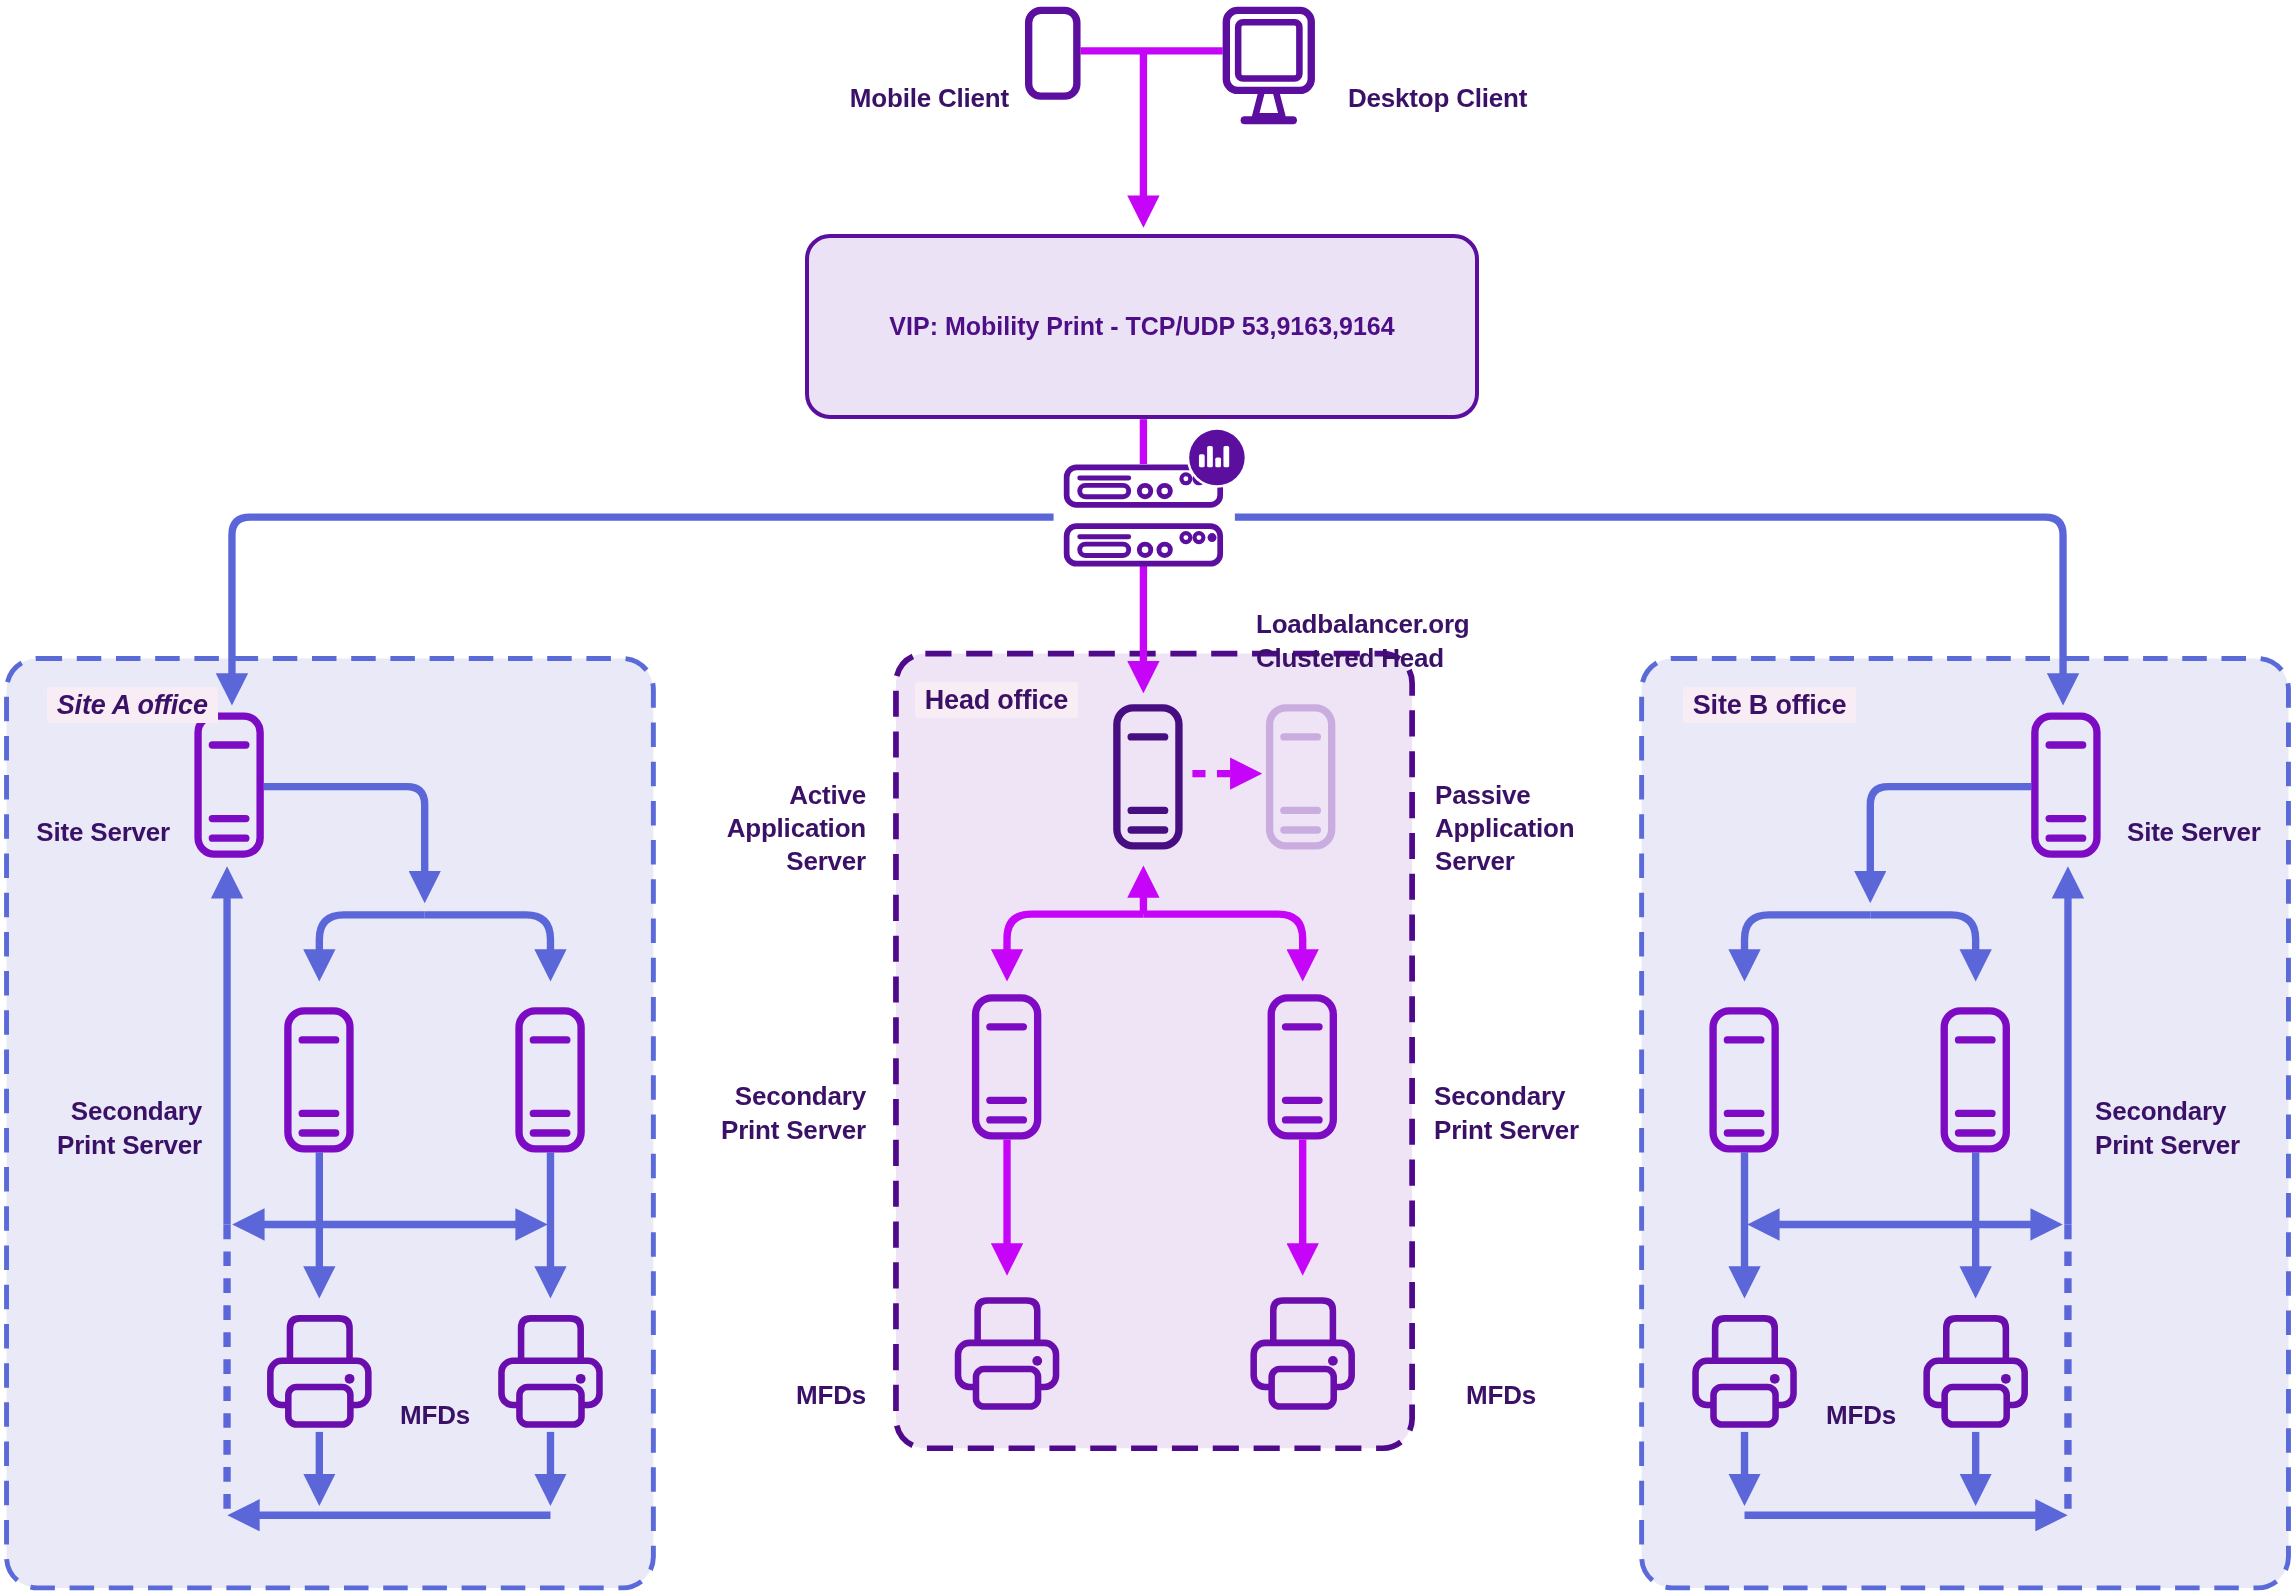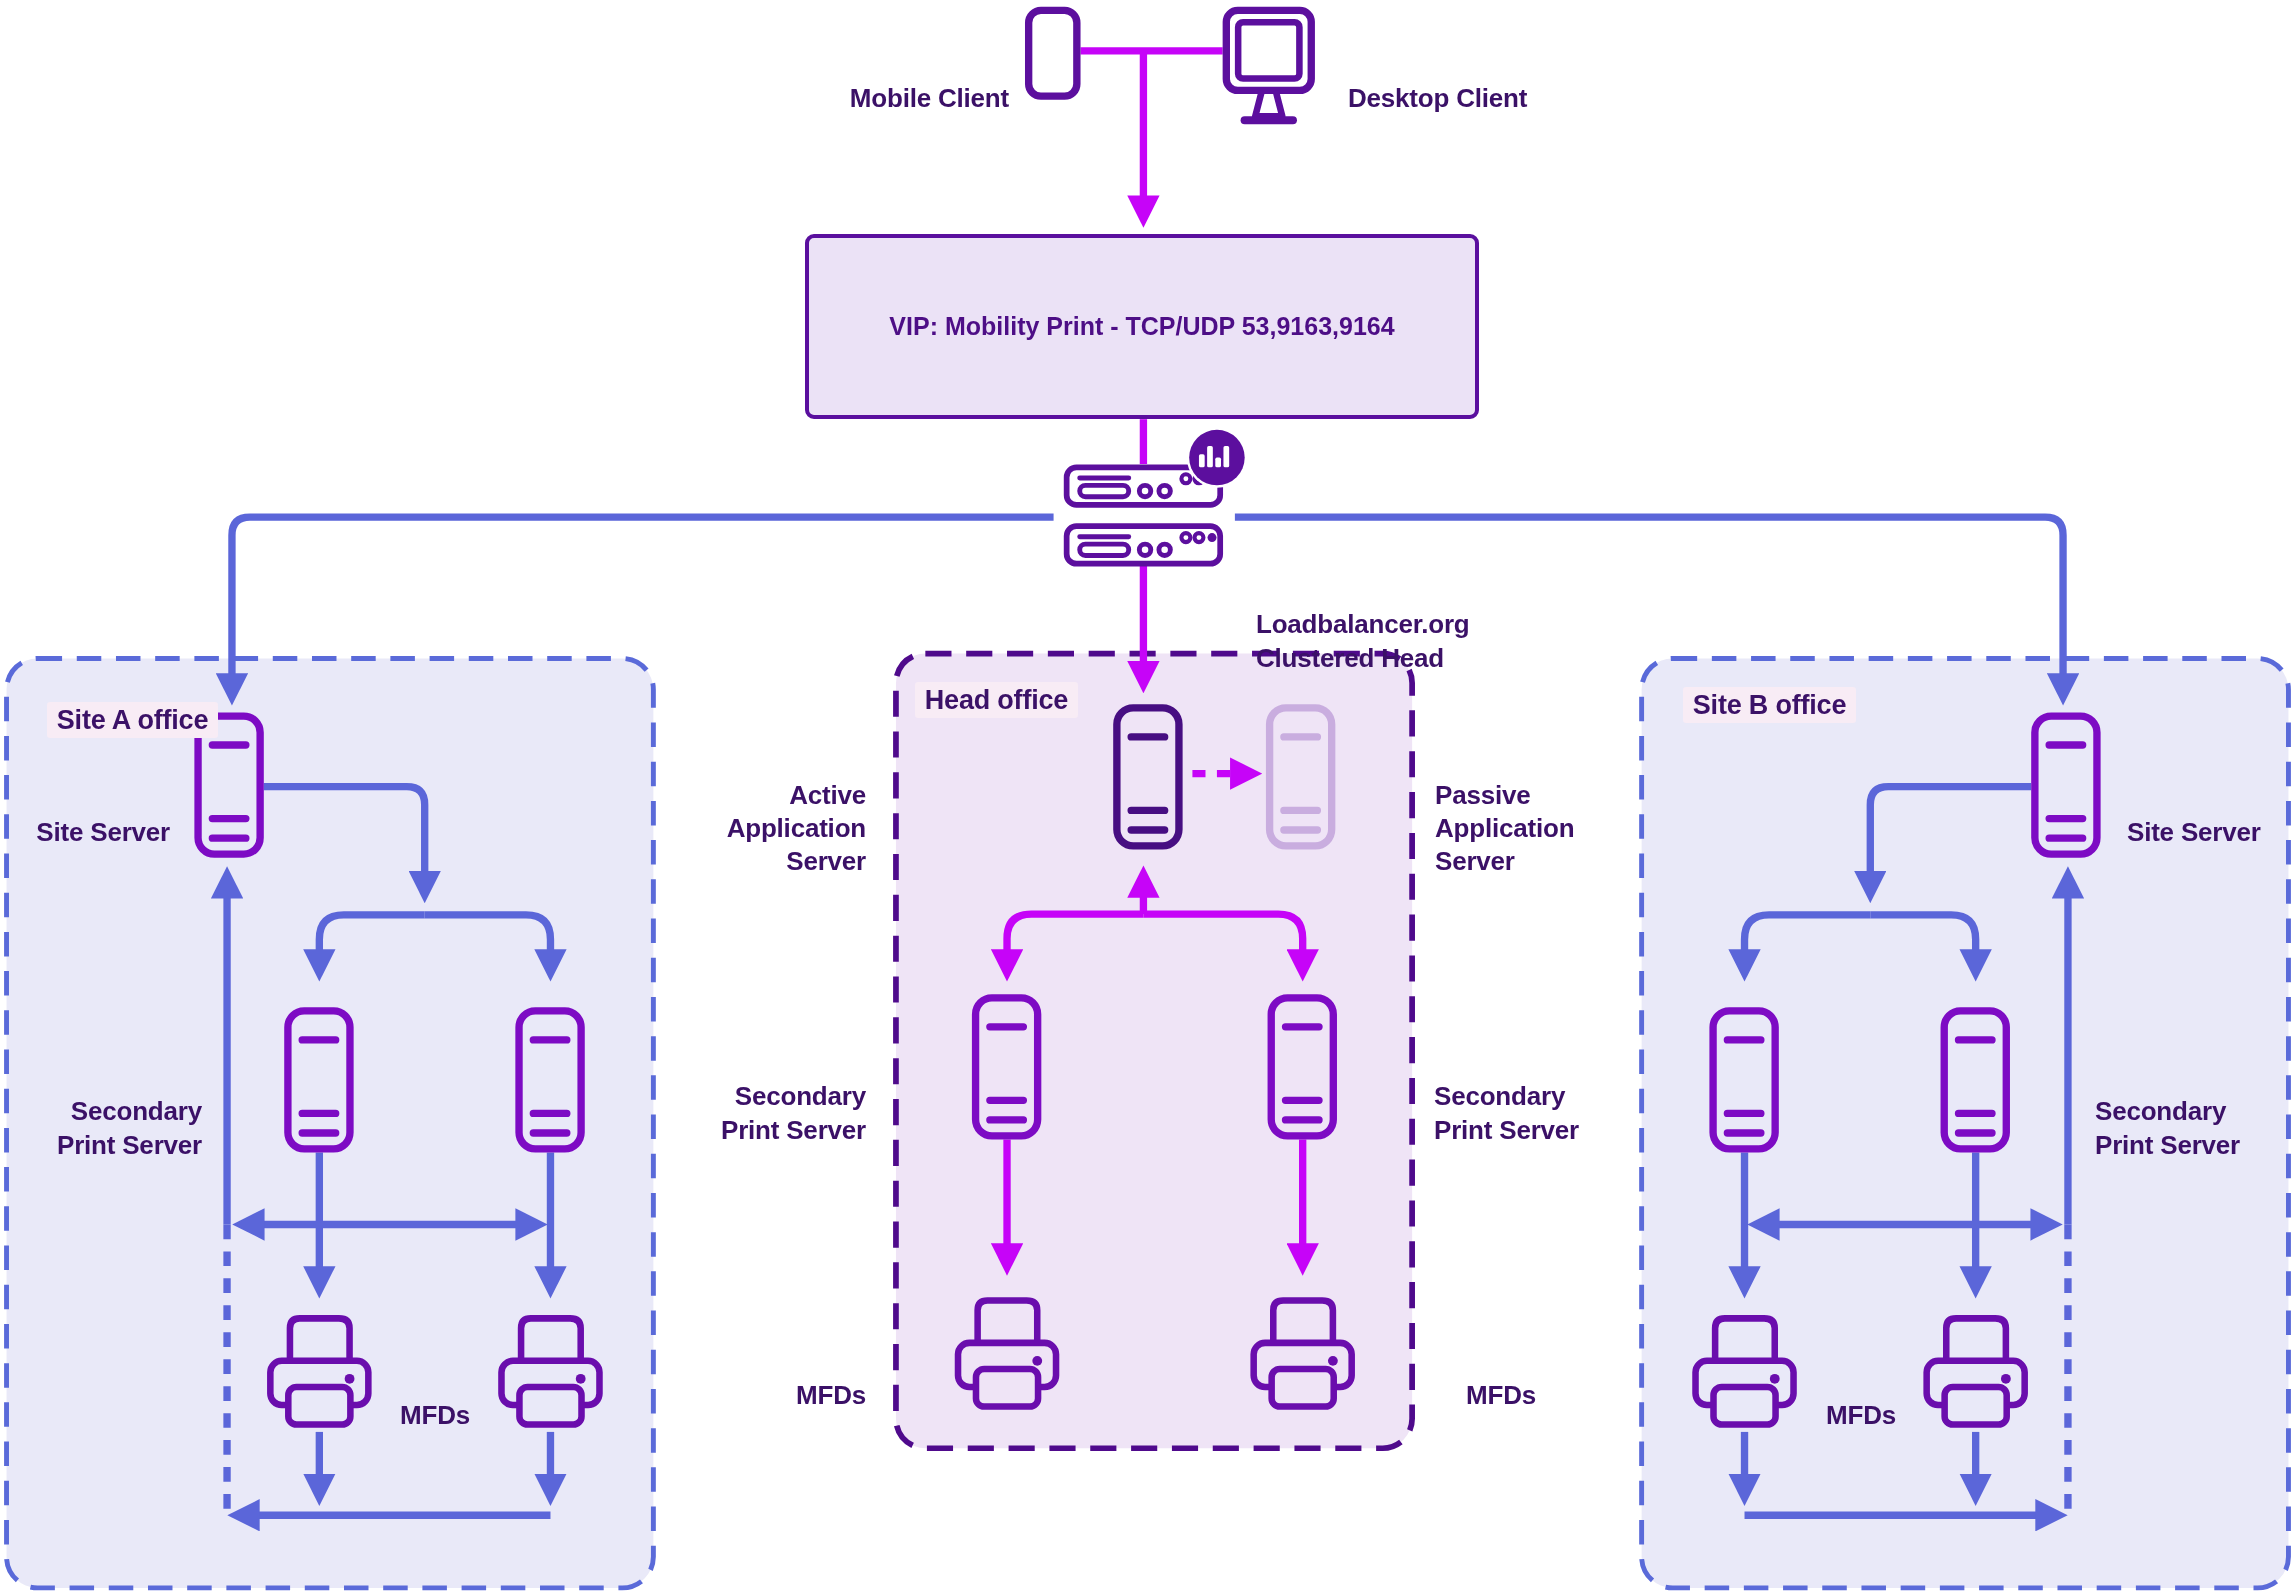--- a/index.html
+++ b/index.html
@@ -5,21 +5,21 @@
   html,body{margin:0;padding:0;background:#ffffff;}
   .stage{position:relative;width:2295px;height:1593px;background:#ffffff;overflow:hidden;
          font-family:"Liberation Sans",sans-serif;}
   .stage svg{position:absolute;left:0;top:0;}
   .lbl{position:absolute;font:700 26px/34px "Liberation Sans",sans-serif;color:#3b1167;
        letter-spacing:-0.2px;white-space:nowrap;margin-top:48px;}
   .r{text-align:right;}
   .c{text-align:center;}
   .chip{background:#f8ecf5;padding:1.6px 9.8px;font-size:27px;line-height:33px;border-radius:3.3px;}
   .vip{position:absolute;left:805px;top:234px;width:674px;height:185px;background:#ebe2f6;
-       border:4.9px solid #5a0f9e;border-radius:9px;display:flex;flex-direction:row;
+       border:4.9px solid #5a0f9e;border-radius:25px;display:flex;flex-direction:row;
        box-sizing:border-box;overflow:hidden;}
   .vip .row{flex:1;display:flex;align-items:center;justify-content:center;
        font:700 25px "Liberation Sans",sans-serif;color:#4d0e86;border-top:4.9px solid #5a0f9e;}
   .vip .row:first-child{border-top:none;}
 </style>
 </head>
 <body>
 
 <div class="stage">
 
@@ -150,21 +150,21 @@
   <div class="lbl r" style="left:809px;top:33px;width:200px;">Mobile Client</div>
   <div class="lbl" style="left:1348px;top:33px;">Desktop Client</div>
 
   <div class="vip">
     <div class="row">VIP: Mobility Print - TCP/UDP 53,9163,9164</div>
   </div>
 
   <div class="lbl" style="left:1256px;top:559px;">Loadbalancer.org</div>
   <div class="lbl" style="left:1256px;top:593px;">Clustered Head</div>
 
-  <div class="lbl chip" style="left:47px;top:654px;">Site A office</div>
+  <div class="lbl chip" style="left:47px;top:639px;font-style:italic;">Site A office</div>
   <div class="lbl chip" style="left:915px;top:634px;">Head office</div>
   <div class="lbl chip" style="left:1683px;top:639px;">Site B office</div>
 
   <div class="lbl r" style="left:23px;top:767px;width:147px;">Site Server</div>
   <div class="lbl r" style="left:39px;top:1046px;width:163px;">Secondary</div>
   <div class="lbl r" style="left:39px;top:1080px;width:163px;">Print Server</div>
   <div class="lbl c" style="left:386px;top:1350px;width:98px;">MFDs</div>
 
   <div class="lbl r" style="left:690px;top:730px;width:176px;">Active</div>
   <div class="lbl r" style="left:690px;top:763px;width:176px;">Application</div>

